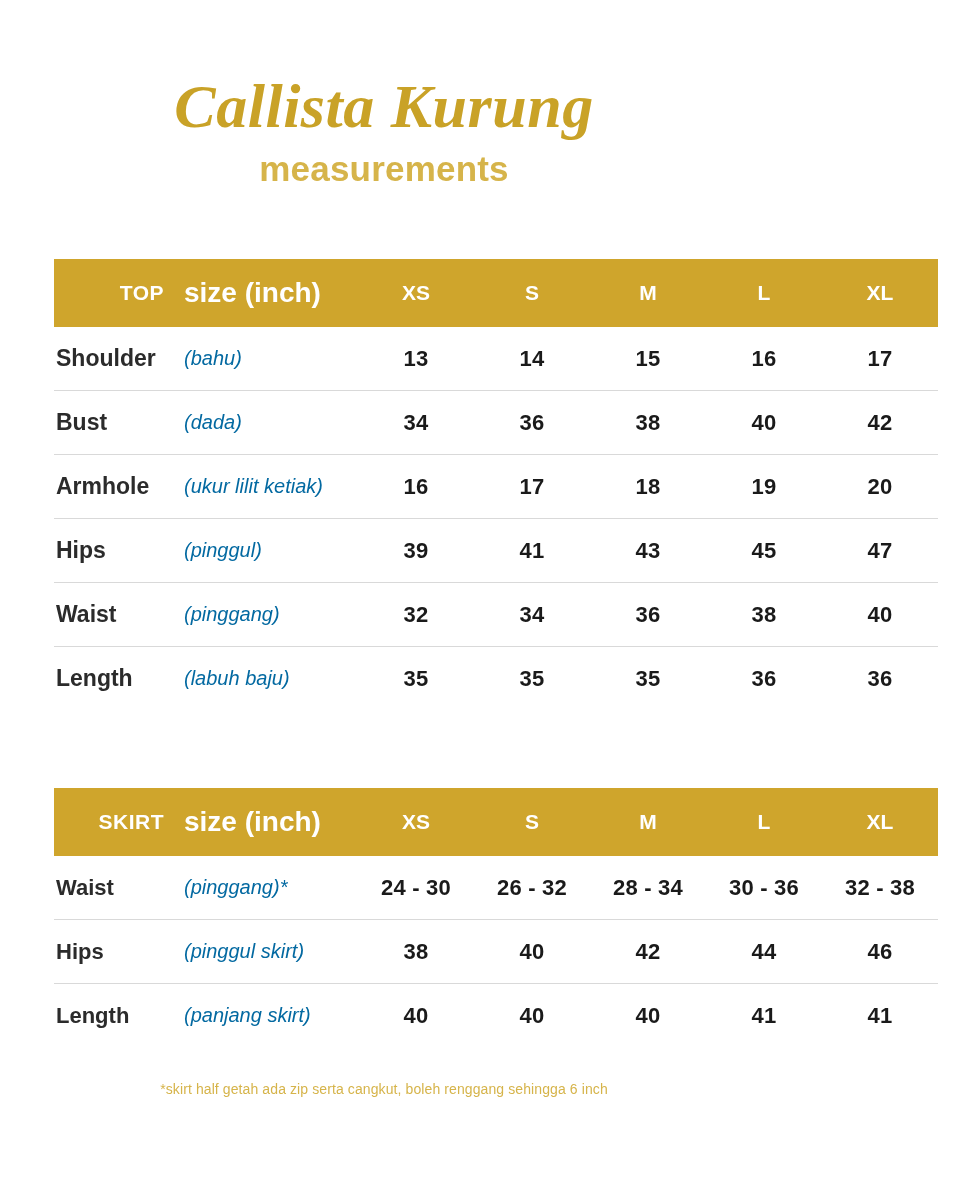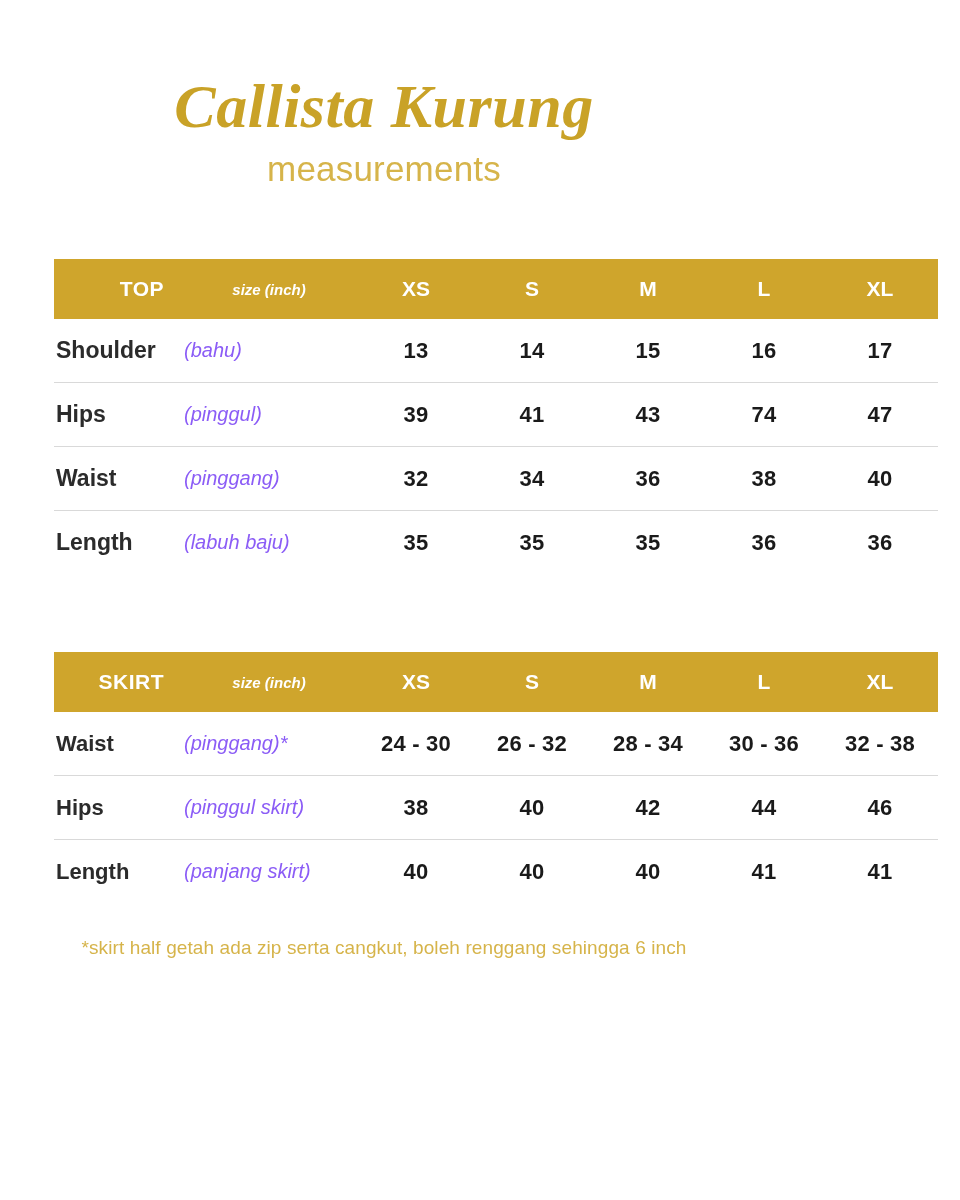--- a/index.html
+++ b/index.html
@@ -32,21 +32,21 @@
     font-style: italic;
     font-weight: 700;
     font-size: 62px;
     line-height: 1.05;
     color: #c9a227;
     letter-spacing: 0.5px;
   }
   .subtitle {
     margin-top: 10px;
     font-size: 35px;
-    font-weight: 400;
+    font-weight: 700;
     color: #d6b44a;
     letter-spacing: 0.2px;
   }
 
   
   .table-block {
     margin-top: 70px;
   }
   .table-block.second {
     margin-top: 78px;
@@ -68,26 +68,25 @@
     vertical-align: middle;
     margin-top: 35px;
   }
   th.col-label {
     text-align: right;
     padding-right: 16px;
     width: 126px;
     letter-spacing: 0.5px;
   }
   th.col-unit {
-    text-align: center;
-    font-style: italic;
+    text-align: left;
     font-weight: 700;
     width: 178px;
     padding-left: 4px;
-    font-size: 15px;
+    font-size: 28px;
   }
   th.col-size {
     width: 116px;
   }
 
   tbody td {
     border-bottom: 1px solid #d9d9d9;
     height: 61px;
     font-size: 21px;
     vertical-align: middle;
@@ -98,42 +97,42 @@
   td.name {
     text-align: left;
     font-weight: 700;
     color: #2b2b2b;
     font-size: 23px;
     padding-left: 2px;
   }
   td.malay {
     text-align: left;
     font-style: italic;
-    color: #8b5cf6;
+    color: #0369a1;
     font-size: 20px;
     padding-left: 4px;
   }
   td.val {
     text-align: center;
     font-weight: 700;
     color: #1a1a1a;
     font-size: 22px;
     letter-spacing: 0.2px;
   }
   .skirt-table td.val {
     font-size: 22px;
   }
   .skirt-table td.name {
     font-size: 22px;
   }
 
   .footnote {
     margin-top: 34px;
     text-align: center;
-    font-size: 19px;
+    font-size: 14px;
     color: #d6b44a;
     letter-spacing: 0.1px;
   }
 </style>
 </head>
 <body>
 
 <div class="page">
 
   <div class="header">
@@ -158,26 +157,44 @@
         <tr>
           <td class="name">Shoulder</td>
           <td class="malay">(bahu)</td>
           <td class="val">13</td>
           <td class="val">14</td>
           <td class="val">15</td>
           <td class="val">16</td>
           <td class="val">17</td>
         </tr>
         <tr>
+          <td class="name">Bust</td>
+          <td class="malay">(dada)</td>
+          <td class="val">34</td>
+          <td class="val">36</td>
+          <td class="val">38</td>
+          <td class="val">40</td>
+          <td class="val">42</td>
+        </tr>
+        <tr>
+          <td class="name">Armhole</td>
+          <td class="malay">(ukur lilit ketiak)</td>
+          <td class="val">16</td>
+          <td class="val">17</td>
+          <td class="val">18</td>
+          <td class="val">19</td>
+          <td class="val">20</td>
+        </tr>
+        <tr>
           <td class="name">Hips</td>
           <td class="malay">(pinggul)</td>
           <td class="val">39</td>
           <td class="val">41</td>
           <td class="val">43</td>
-          <td class="val">74</td>
+          <td class="val">45</td>
           <td class="val">47</td>
         </tr>
         <tr>
           <td class="name">Waist</td>
           <td class="malay">(pinggang)</td>
           <td class="val">32</td>
           <td class="val">34</td>
           <td class="val">36</td>
           <td class="val">38</td>
           <td class="val">40</td>

